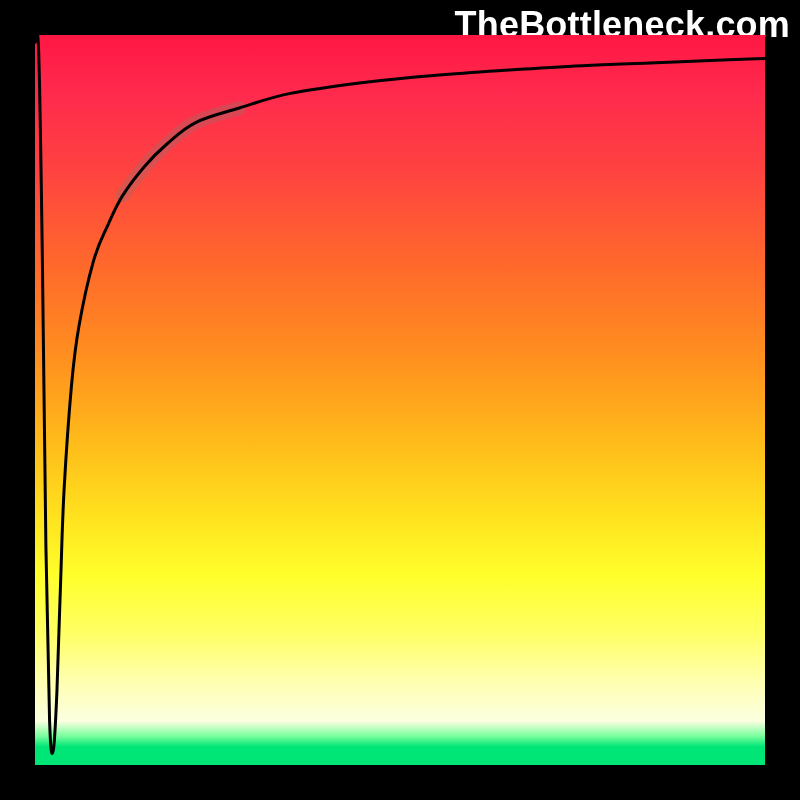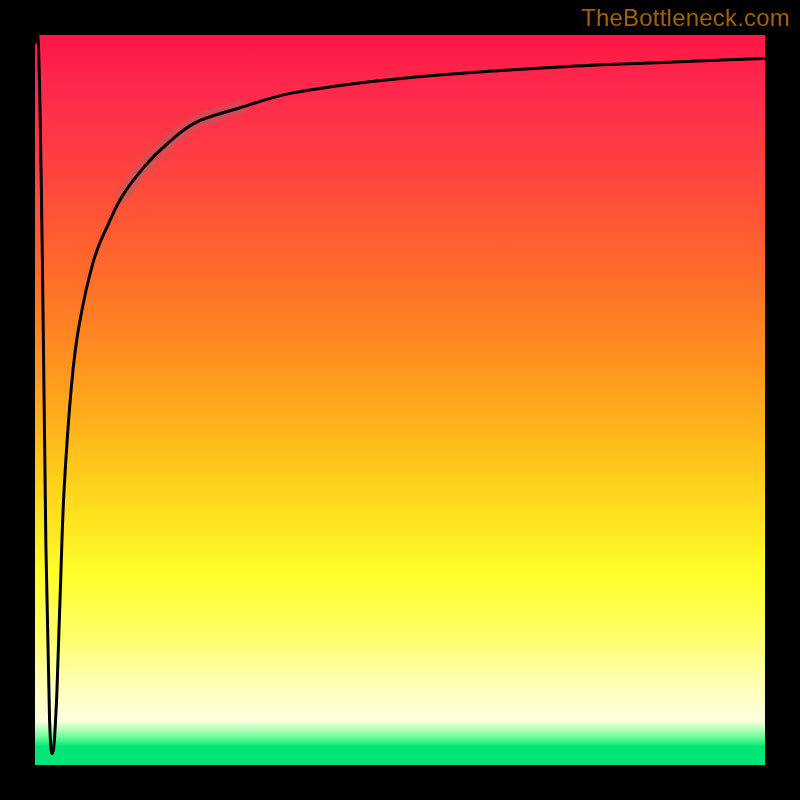--- a/index.html
+++ b/index.html
@@ -14,23 +14,23 @@
   .frame {
     position: relative;
     width: 800px;
     height: 800px;
     background: #000;
   }
   .watermark {
     position: absolute;
     top: 4px;
     right: 10px;
-    color: #a16207;
-    font-size: 24px;
-    font-weight: 400;
+    color: #ffffff;
+    font-size: 36px;
+    font-weight: 700;
     letter-spacing: 0.2px;
     user-select: none;
   }
   .plot {
     position: absolute;
     left: 35px;
     top: 35px;
     width: 730px;
     height: 730px;
     

